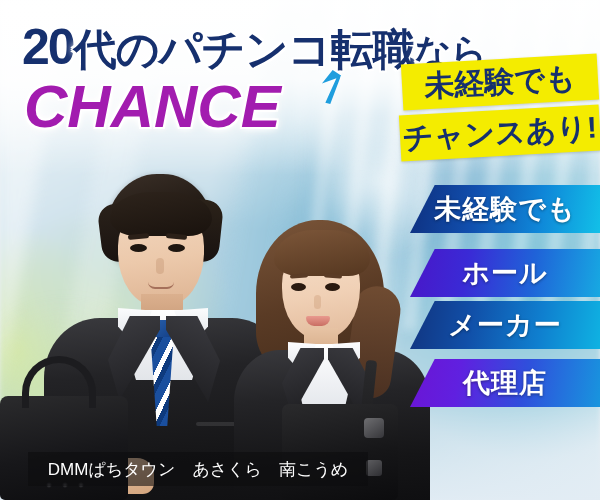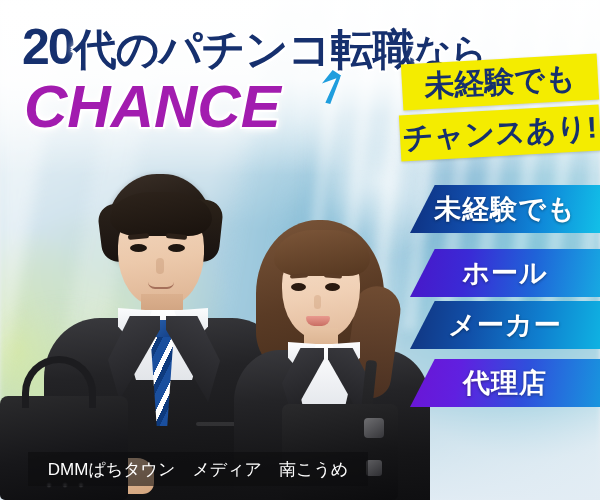--- a/index.html
+++ b/index.html
@@ -451,15 +451,15 @@
   <div class="up-arrow"></div>
 
   <div class="badge badge-1">未経験でも</div>
   <div class="badge badge-2">チャンスあり!</div>
 
   <div class="cat cat-0">未経験でも</div>
   <div class="cat cat-1">ホール</div>
   <div class="cat cat-2">メーカー</div>
   <div class="cat cat-3">代理店</div>
 
-  <div class="credit">DMMぱちタウン　メディア　南こうめ</div>
+  <div class="credit">DMMぱちタウン　あさくら　南こうめ</div>
 
 </div>
 
 </body></html>

